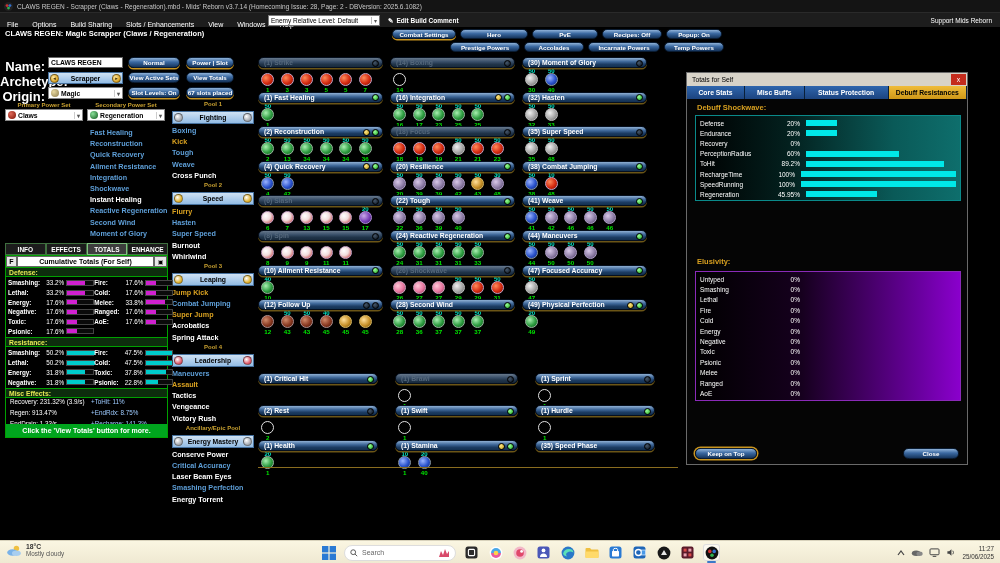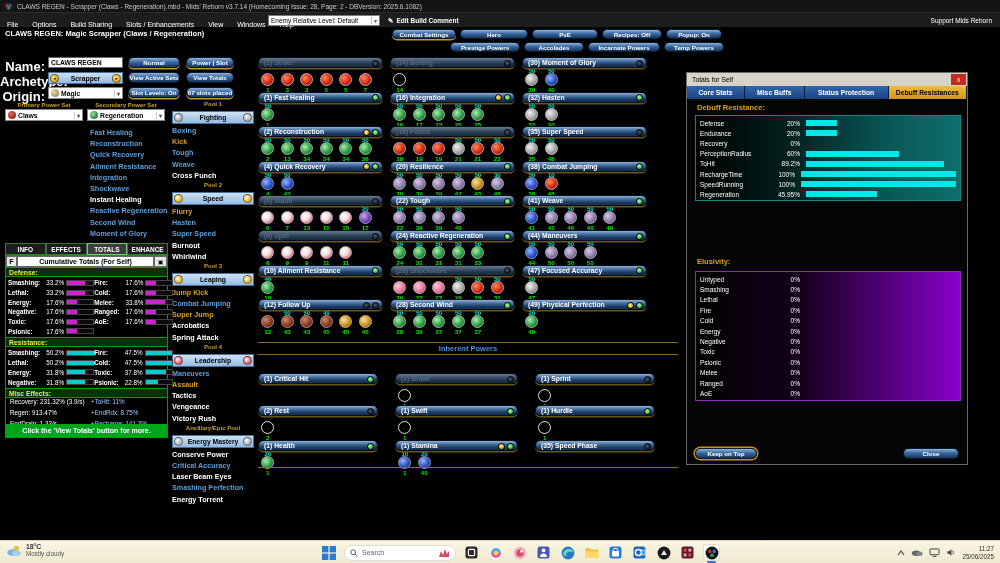--- a/index.html
+++ b/index.html
@@ -1158,23 +1158,20 @@
           </div>
           <div class="slots">
             <div class="slotc">
               <span class="stop">20</span>
               <div class="circ c-green"></div>
               <span class="slvl">49</span>
             </div>
           </div>
         </div>
       </div>
-    <div id="inherent-banner">
-        <span>Inherent Powers</span>
-      </div>
     <div id="inherent-grid">
         <div class="pblock" style="left: 0px; top: 316px; width: 122px;">
           <div class="pbar" style="width: 120px;">
             <span class="pname">(1) Critical Hit</span>
             <span class="leds">
               <span class="led led-g"></span>
             </span>
           </div>
           <div class="slots"></div>
         </div>
@@ -1306,21 +1303,21 @@
     <div id="twin-title">
       <span>Totals for Self</span>
       <span id="twin-x">x</span>
     </div>
     <div id="twin-tabs">
         <div class="wtab" style="width: 62px;">Core Stats</div>
         <div class="wtab" style="width: 64px;">Misc Buffs</div>
         <div class="wtab" style="width: 90px;">Status Protection</div>
         <div class="wtab active" style="width: 84px;">Debuff Resistances</div>
       </div>
-    <div id="debuff-title" style="top:30px;">Debuff Resistance:</div>
+    <div id="debuff-title" style="top:30px;">Debuff Shockwave:</div>
     <div id="debuff-box">
         <div class="drow">
           <span class="dl">Defense</span>
           <span class="dv">20%</span>
           <span class="dbarwrap">
             <span class="dbar" style="width: 31px;"></span>
           </span>
         </div>
         <div class="drow">
           <span class="dl">Endurance</span>

